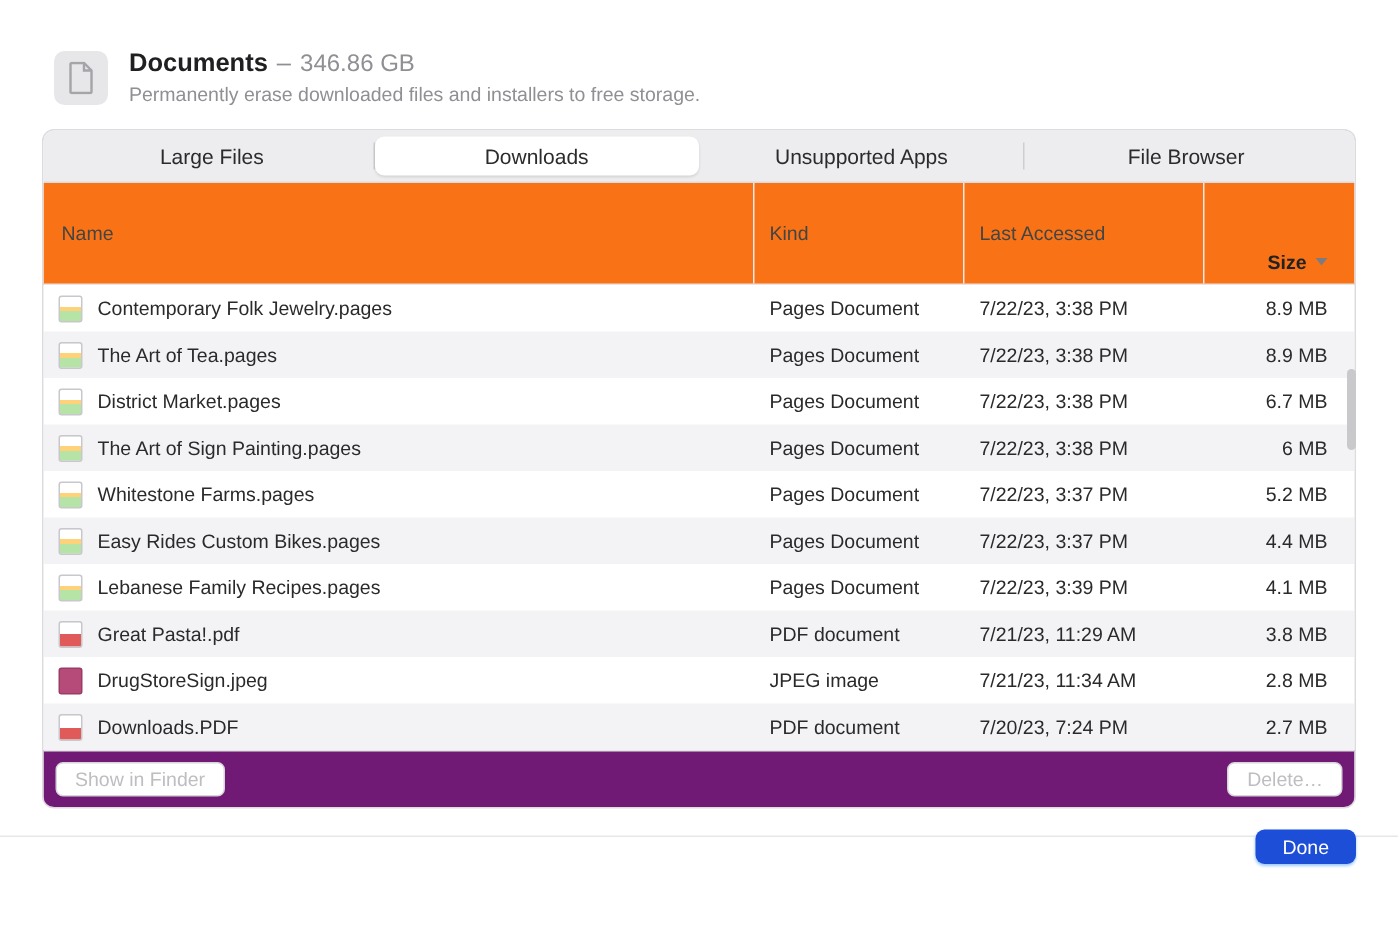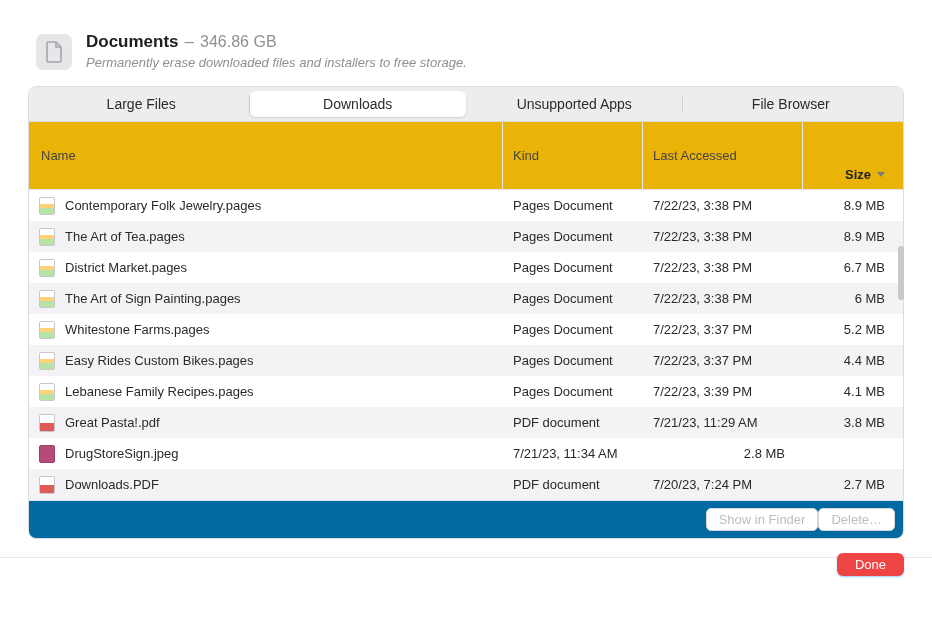--- a/index.html
+++ b/index.html
@@ -14,21 +14,21 @@
   }
   .header-icon {
     width: 36px; height: 36px; background: #e7e7e9; border-radius: 7px;
     display: flex; align-items: center; justify-content: center; flex: 0 0 auto;
     margin-top: 2px;
   }
   .title-line { display: flex; align-items: baseline; gap: 6px; }
   .title { font-size: 17px; font-weight: 600; color: #202022; }
   .dash { color: #8f8f94; font-size: 17px; }
   .storage { font-size: 16px; color: #8f8f94; }
-  .subtitle { font-size: 13px; color: #8f8f94; margin-top: 3px; font-style: italic; }
+  .subtitle { font-size: 13px; color: #8f8f94; margin-top: 3px; }
 
   .panel {
     margin: 0 28px; border: 1px solid #dcdcde; border-radius: 8px;
     background: #fff; overflow: hidden;
   }
 
   .segmented {
     display: flex; padding: 4px; gap: 0;
     background: #edecee; border-bottom: 1px solid #dcdcde;
   }
@@ -36,21 +36,21 @@
     flex: 1; text-align: center; padding: 5px 0; font-size: 14px; color: #2b2b2d;
     border-radius: 6px; cursor: default; position: relative;
   }
   .seg.active { background: #fff; box-shadow: 0 1px 2px rgba(0,0,0,.12); font-weight: 500; }
   .seg:not(.active):not(:last-child)::after {
     content: ""; position: absolute; right: 0; top: 4px; bottom: 4px; width: 1px; background: #cfced1;
   }
 
   .cols {
     display: grid; grid-template-columns: 1fr 140px 160px 100px;
-    border-bottom: 1px solid #e6e6e8; background: #eab308;
+    border-bottom: 1px solid #e6e6e8; background: #f97316;
     font-size: 13px; color: #444;
   }
   .col { padding: 7px 10px; border-right: 1px solid #e9e8eb; display: flex; align-items: center; }
   .col:last-child { border-right: none; justify-content: flex-end; gap: 6px; font-weight: 600; padding-right: 18px; color: #222; margin-top: 38px; }
   .col-name { padding-left: 12px; }
   .sort-caret { width: 0; height: 0; border-left: 4px solid transparent; border-right: 4px solid transparent; border-top: 5px solid #7c7c80; }
 
   .rows { max-height: 310px; overflow-y: auto; }
   .row {
     display: grid; grid-template-columns: 1fr 140px 160px 100px;
@@ -63,38 +63,38 @@
   .cell-size { text-align: right; padding-right: 18px; }
   .file-icon {
     width: 16px; height: 18px; background: #fff; border: 1px solid #c8c8cc;
     border-radius: 2px; flex: 0 0 auto; position: relative;
   }
   .file-icon.pages { background: linear-gradient(180deg,#fff 40%, #ffd27a 40%, #ffd27a 60%, #b6e3a6 60%); }
   .file-icon.pdf { background: linear-gradient(180deg,#fff 50%, #e05a5a 50%); }
   .file-icon.jpeg { background: linear-gradient(180deg,#b64a79 0%, #b64a79 100%); border-color:#9a3c64; }
 
   .footer-inner {
-    display: flex; justify-content: flex-end; padding: 7px 8px;
-    border-top: 1px solid #e6e6e8; background: #0369a1;
+    display: flex; justify-content: space-between; padding: 7px 8px;
+    border-top: 1px solid #e6e6e8; background: #701a75;
   }
   .btn {
     font-size: 13px; padding: 3px 12px; border-radius: 5px;
     border: 1px solid #d6d6d9; background: #fff; color: #bdbdc2;
     box-shadow: 0 1px 1px rgba(0,0,0,.03);
   }
 
   .outer-hr { height: 1px; background: #e7e7e9; margin-top: 18px; }
 
   .window-footer {
     position: absolute; bottom: 0; left: 0; right: 0;
     display: flex; justify-content: flex-end; padding: 14px 28px 20px;
   }
   .done {
     font-size: 13px; padding: 4px 18px; border-radius: 6px;
-    background: #ef4444; color: #fff; border: none; font-weight: 500;
+    background: #1d4ed8; color: #fff; border: none; font-weight: 500;
     box-shadow: 0 1px 2px rgba(10,123,255,.4);
   }
 
   .scrollbar-hint { position: absolute; top: 246px; right: 28px; width: 6px; height: 54px; background: #c9c9cc; border-radius: 3px; }
 </style>
 </head>
 <body>
 <div class="window">
 
   <div class="header">
@@ -210,20 +210,21 @@
           </div>
           <div class="cell">PDF document</div>
           <div class="cell">7/21/23, 11:29 AM</div>
           <div class="cell cell-size">3.8 MB</div>
         </div>
         <div class="row">
           <div class="cell cell-name">
             <span class="file-icon jpeg"></span>
             <span>DrugStoreSign.jpeg</span>
           </div>
+          <div class="cell">JPEG image</div>
           <div class="cell">7/21/23, 11:34 AM</div>
           <div class="cell cell-size">2.8 MB</div>
         </div>
         <div class="row">
           <div class="cell cell-name">
             <span class="file-icon pdf"></span>
             <span>Downloads.PDF</span>
           </div>
           <div class="cell">PDF document</div>
           <div class="cell">7/20/23, 7:24 PM</div>

